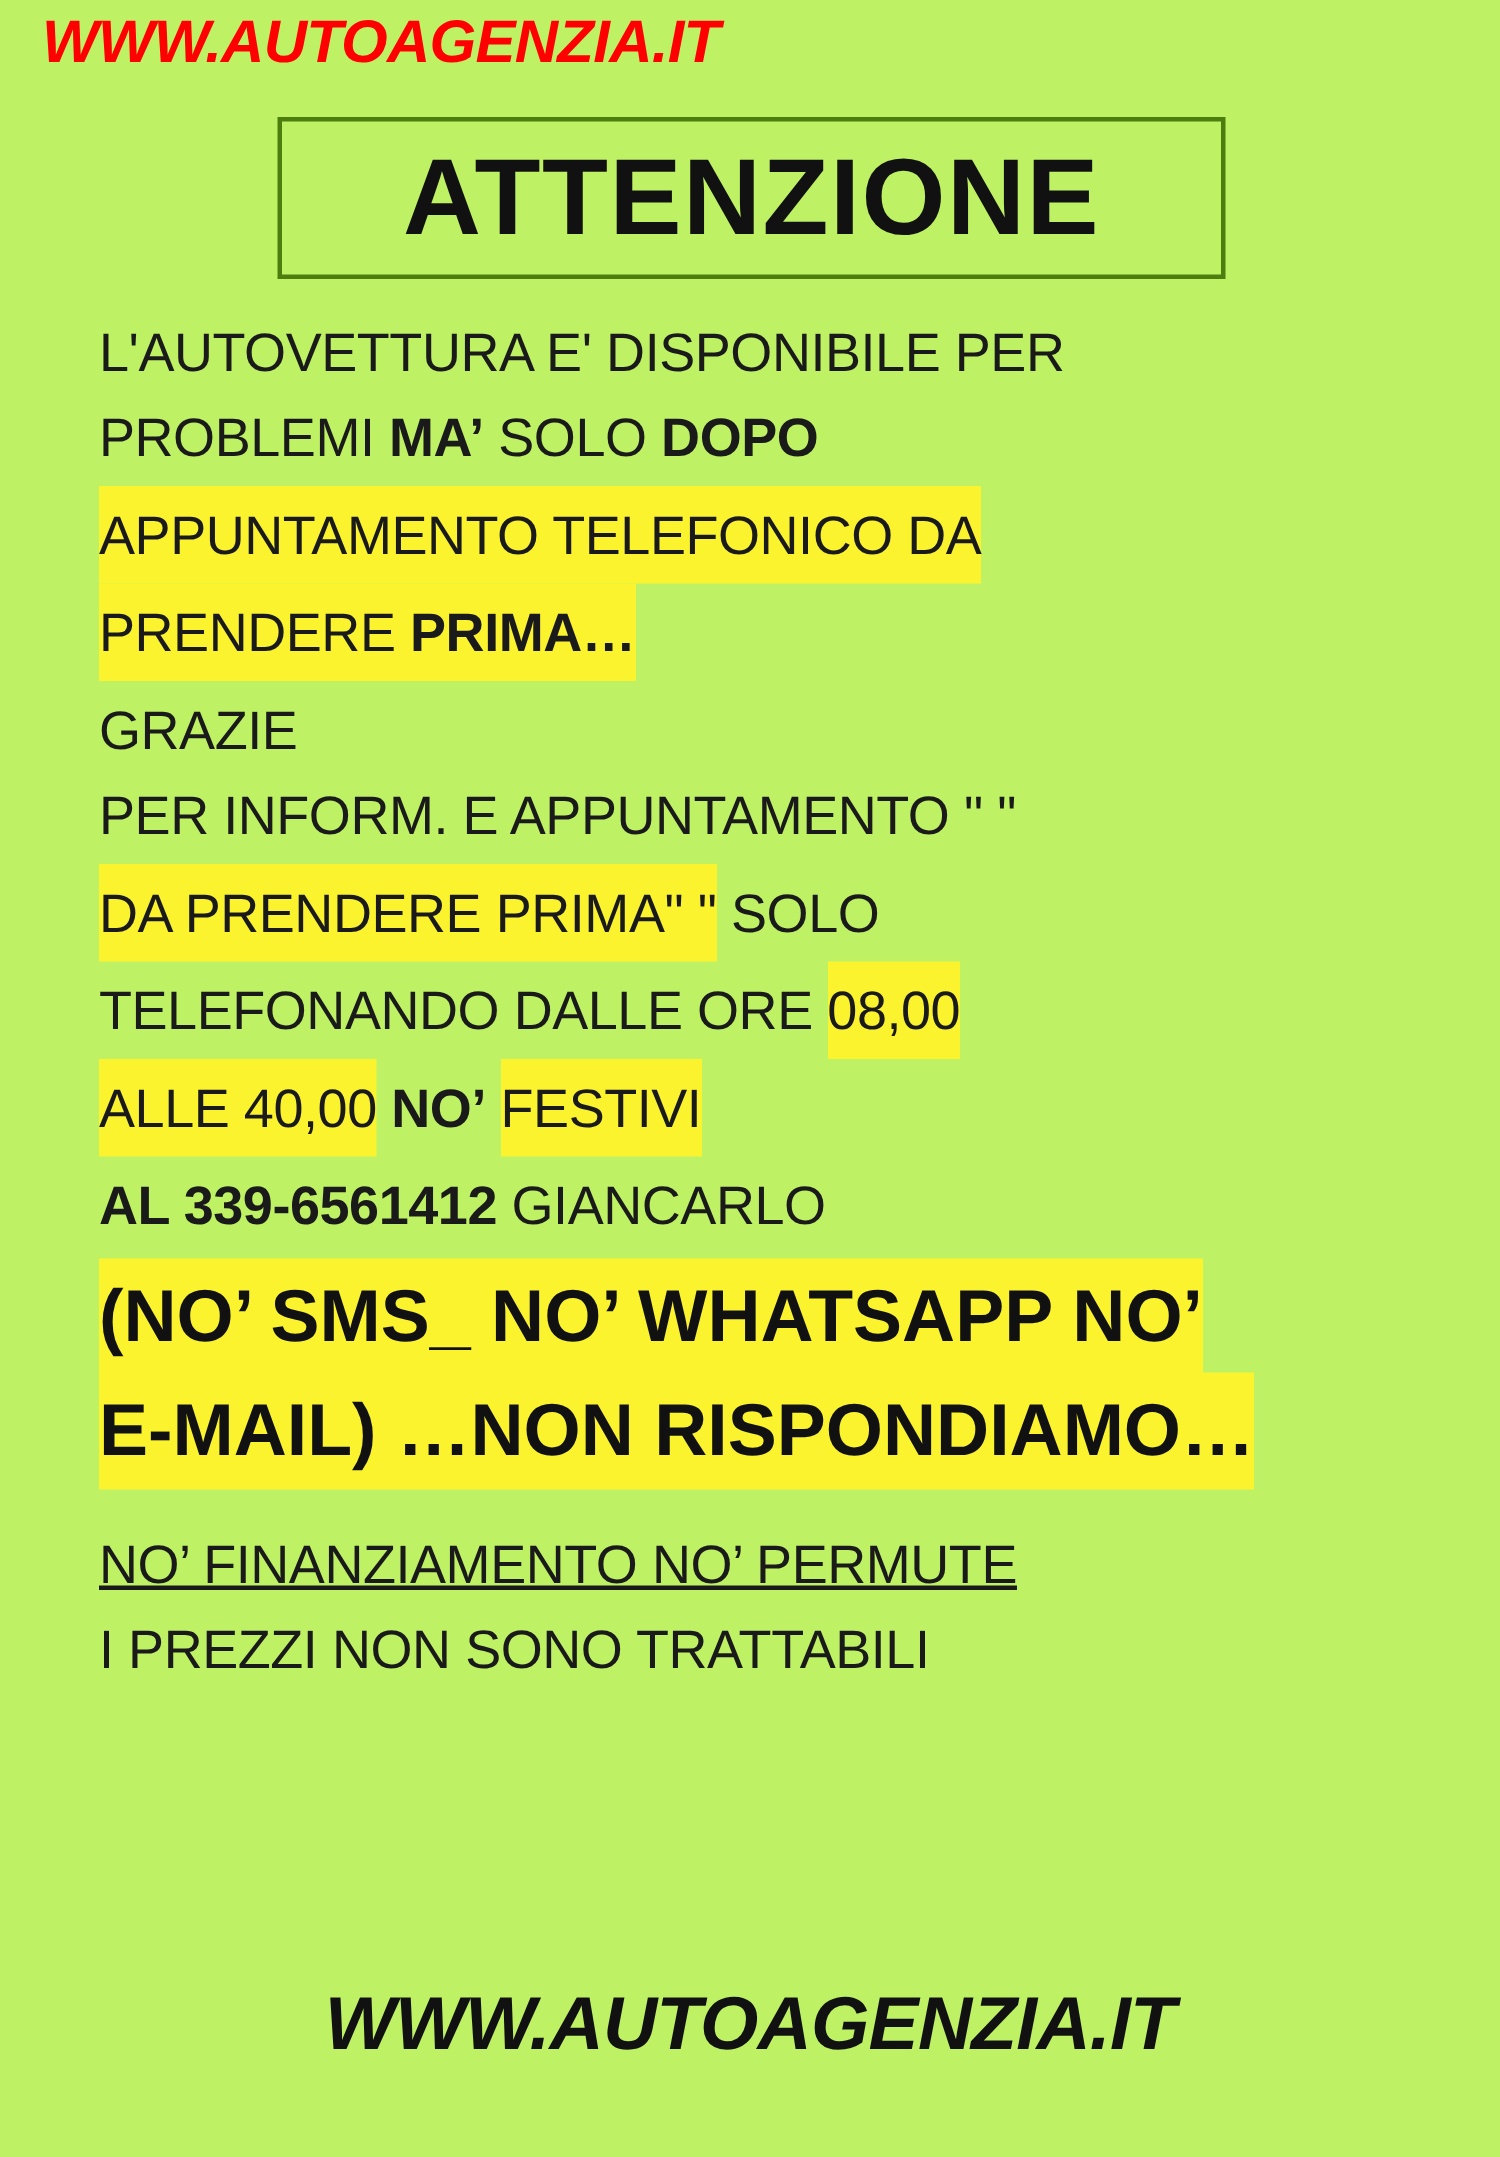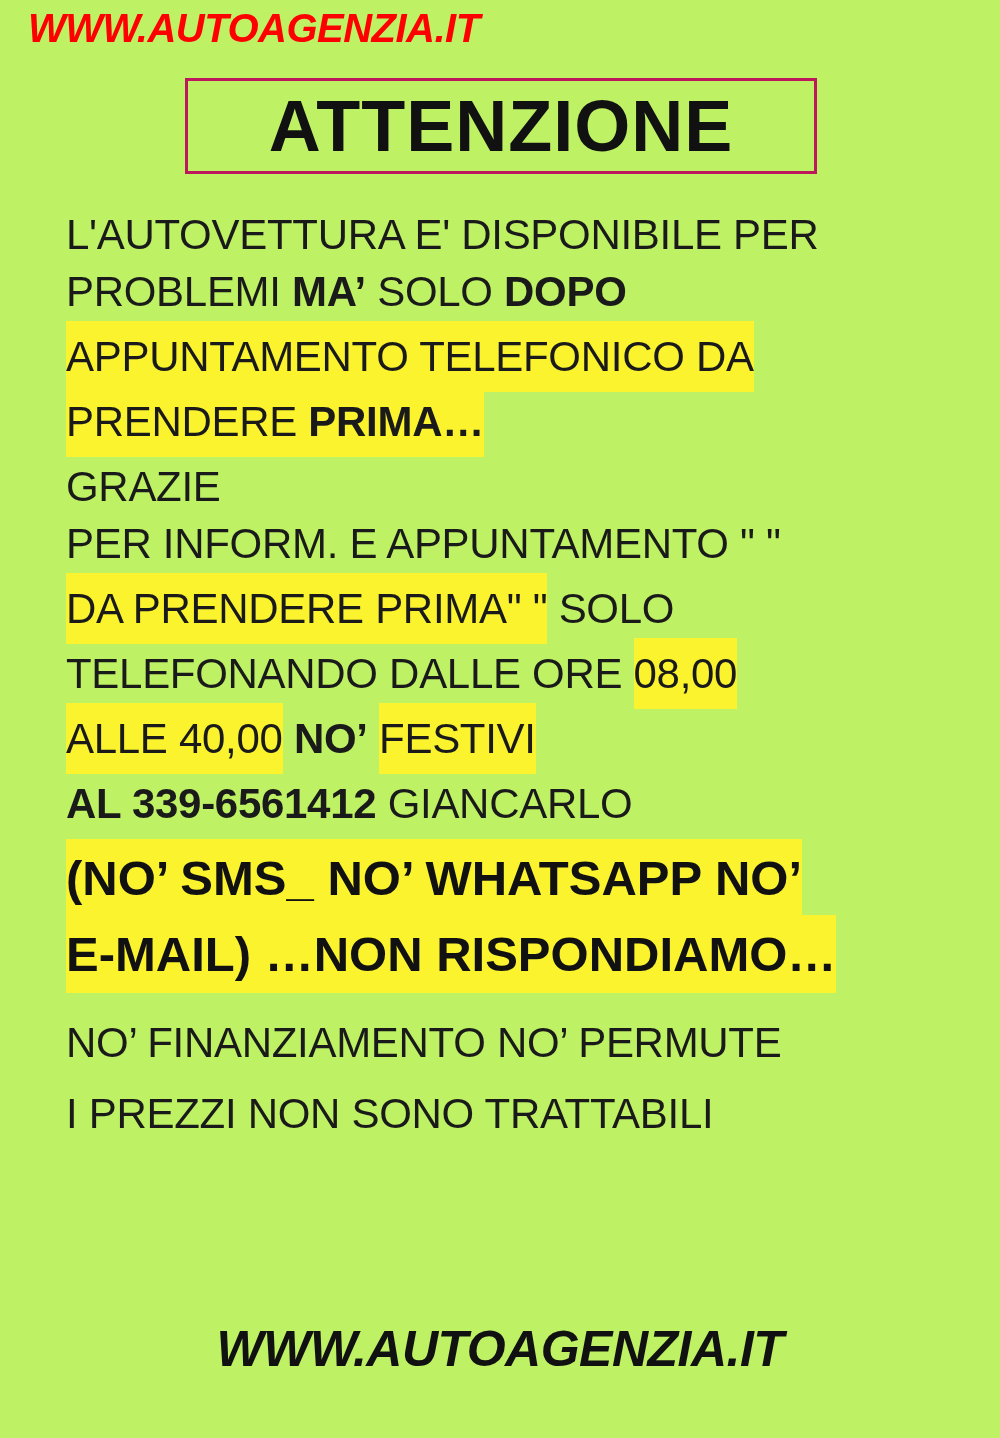--- a/index.html
+++ b/index.html
@@ -30,42 +30,42 @@
     font-style: italic;
     color: #ff0000;
     letter-spacing: -0.5px;
     white-space: nowrap;
   }
   .attn-box {
     position: absolute;
     top: 78px;
     left: 185px;
     width: 632px;
-    height: 96px;
-    border: 3px solid #be185d;
+    height: 108px;
+    border: 3px solid #4d7c0f;
     box-sizing: border-box;
     display: flex;
     align-items: center;
     justify-content: center;
   }
   .attn-text {
     font-size: 72px;
     font-weight: bold;
     letter-spacing: 1px;
     line-height: 1;
     color: #111;
   }
   .body-block {
     position: absolute;
     top: 206px;
     left: 66px;
     width: 900px;
   }
   .line {
-    font-size: 42px;
+    font-size: 36px;
     line-height: 57px;
     color: #1a1a1a;
     white-space: nowrap;
     letter-spacing: -0.3px;
   }
   .line.spaced-top { margin-top: 8px; }
   .line.gap { margin-top: 20px; }
   .hl {
     background: #fbf32e;
     padding: 12px 0;
@@ -147,25 +147,25 @@
     </div>
 
     <div class="line-bold-big spaced-top" style="margin-top:14px;">
       <span class="hl">(NO’ SMS_ NO’ WHATSAPP NO’</span>
     </div>
 
     <div class="line-bold-big" style="margin-top:12px;">
       <span class="hl">E-MAIL) …NON RISPONDIAMO…</span>
     </div>
 
-    <div class="line gap" style="margin-top:28px;">
+    <div class="line gap" style="margin-top:28px;text-decoration:underline;">
       <span>NO’ FINANZIAMENTO NO’ PERMUTE</span>
     </div>
 
-    <div class="line" style="margin-top:14px;">
+    <div class="line" style="">
       <span>I PREZZI NON SONO TRATTABILI</span>
     </div>
 
 
   </div>
 
   <div class="bottom-url">WWW.AUTOAGENZIA.IT</div>
 
 </div>
 

